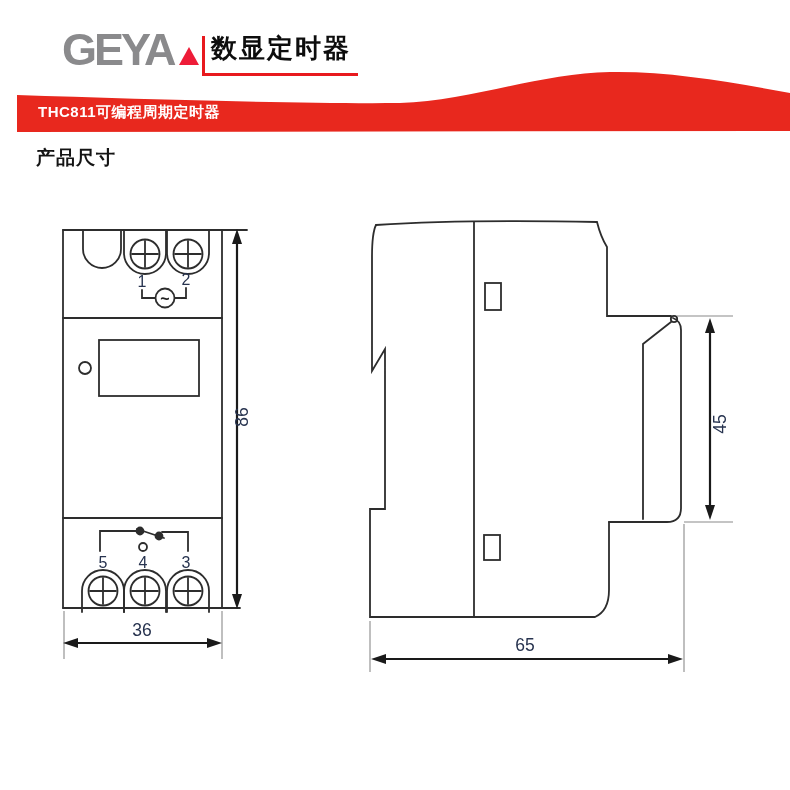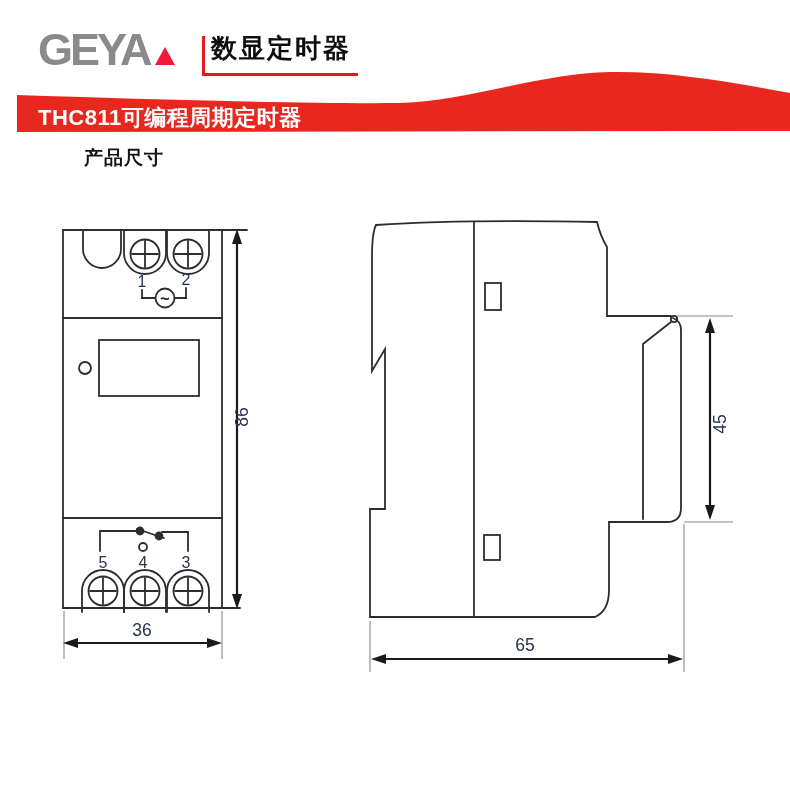--- a/index.html
+++ b/index.html
@@ -3,37 +3,36 @@
 <meta charset="utf-8">
 <style>
   html,body{margin:0;padding:0;}
   body{
     width:790px;height:790px;position:relative;background:#ffffff;
     font-family:"Liberation Sans","DejaVu Sans",sans-serif;
     overflow:hidden;
   }
   .abs{position:absolute;}
   
-  .logo-wrap{left:38px;top:22px;width:145px;height:52px;}
+  .logo-wrap{left:62px;top:22px;width:145px;height:52px;}
   .brand-bar{left:202px;top:36px;width:3px;height:40px;background:#e8191e;}
   .page-title{
     left:211px;top:31px;font-size:26px;font-weight:bold;color:#0d0d0d;
     letter-spacing:2px;white-space:nowrap;
   }
   .title-underline{left:204px;top:73px;width:154px;height:3px;background:#e8191e;}
   
   .banner-svg{left:0;top:60px;width:790px;height:75px;}
   .banner-title{
-    left:38px;top:103px;color:#ffffff;font-size:22px;font-weight:bold;
+    left:38px;top:103px;color:#ffffff;font-size:15px;font-weight:bold;
     letter-spacing:0.5px;white-space:nowrap;
   }
   .section-heading{
     left:36px;top:145px;font-size:19px;font-weight:bold;color:#141414;
     letter-spacing:1px;
-    margin-left:48px;
   }
   .drawing-svg{left:0;top:200px;width:790px;height:500px;}
   svg text{font-family:"Liberation Sans","DejaVu Sans",sans-serif;}
   .dimtxt{fill:#27334f;font-size:17.5px;}
   .termtxt{fill:#27334f;font-size:16px;}
   .actxt{fill:#222;font-size:16px;font-weight:bold;}
 </style>
 </head>
 <body>
 

